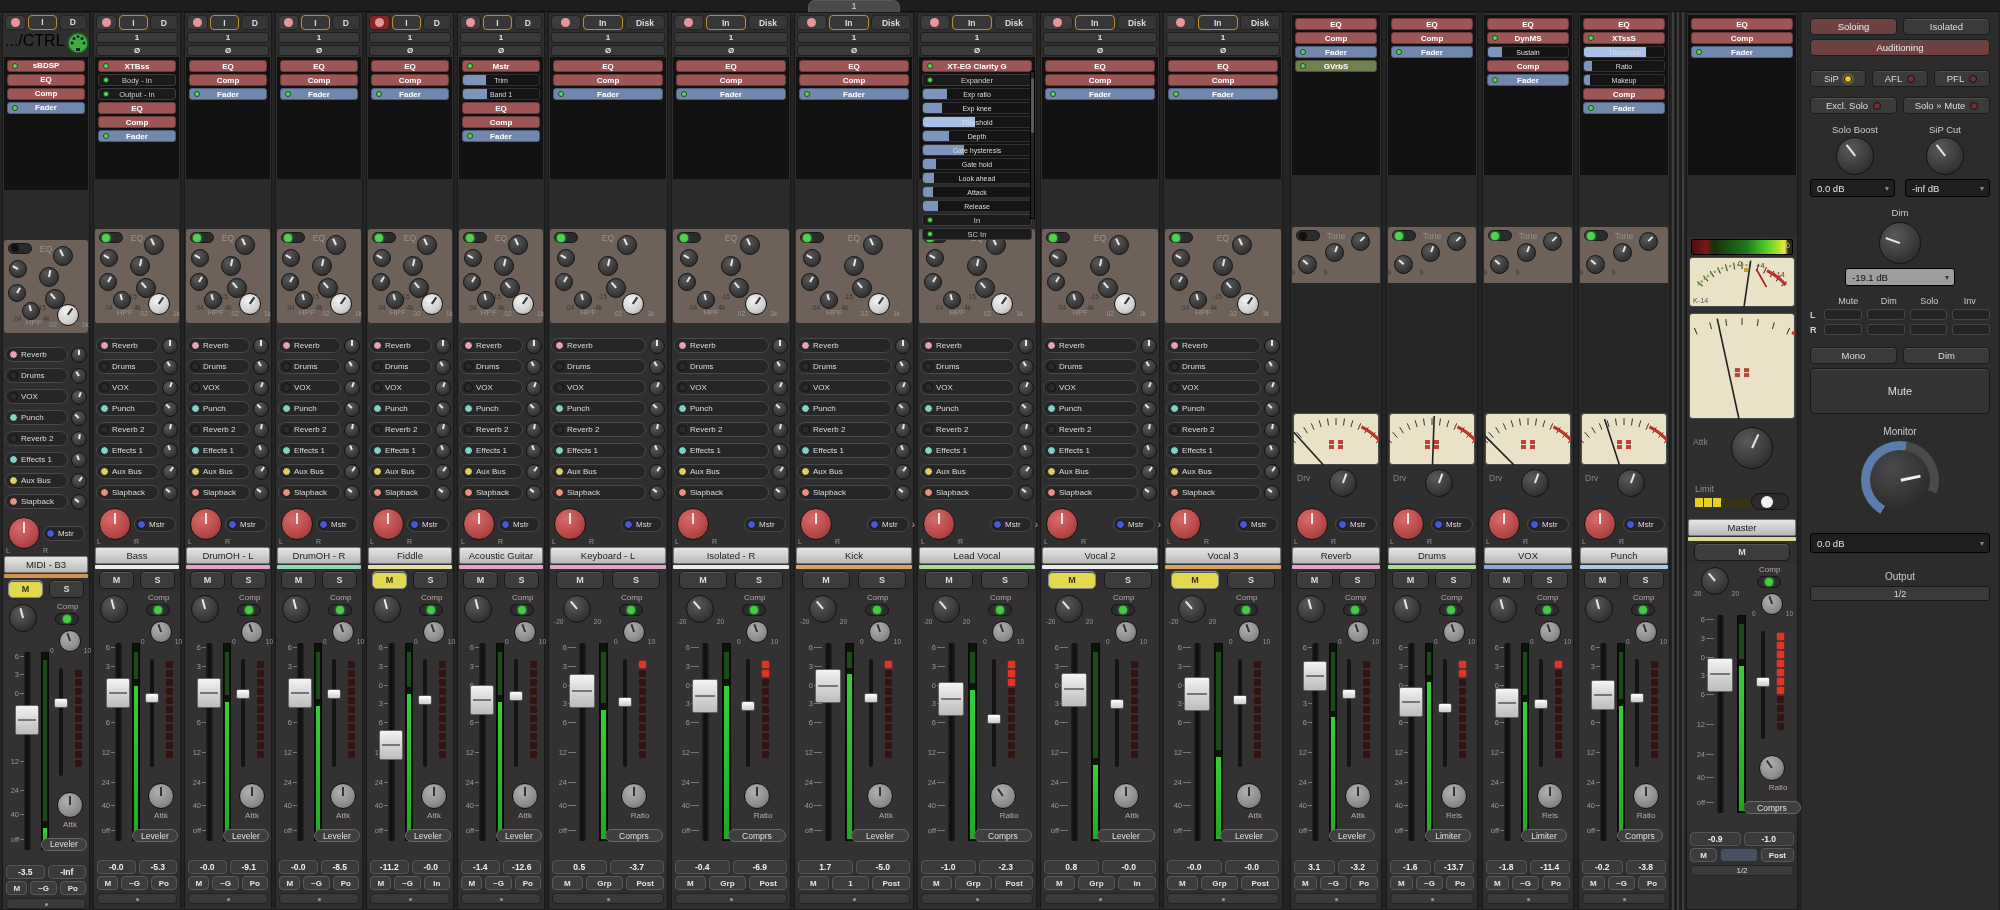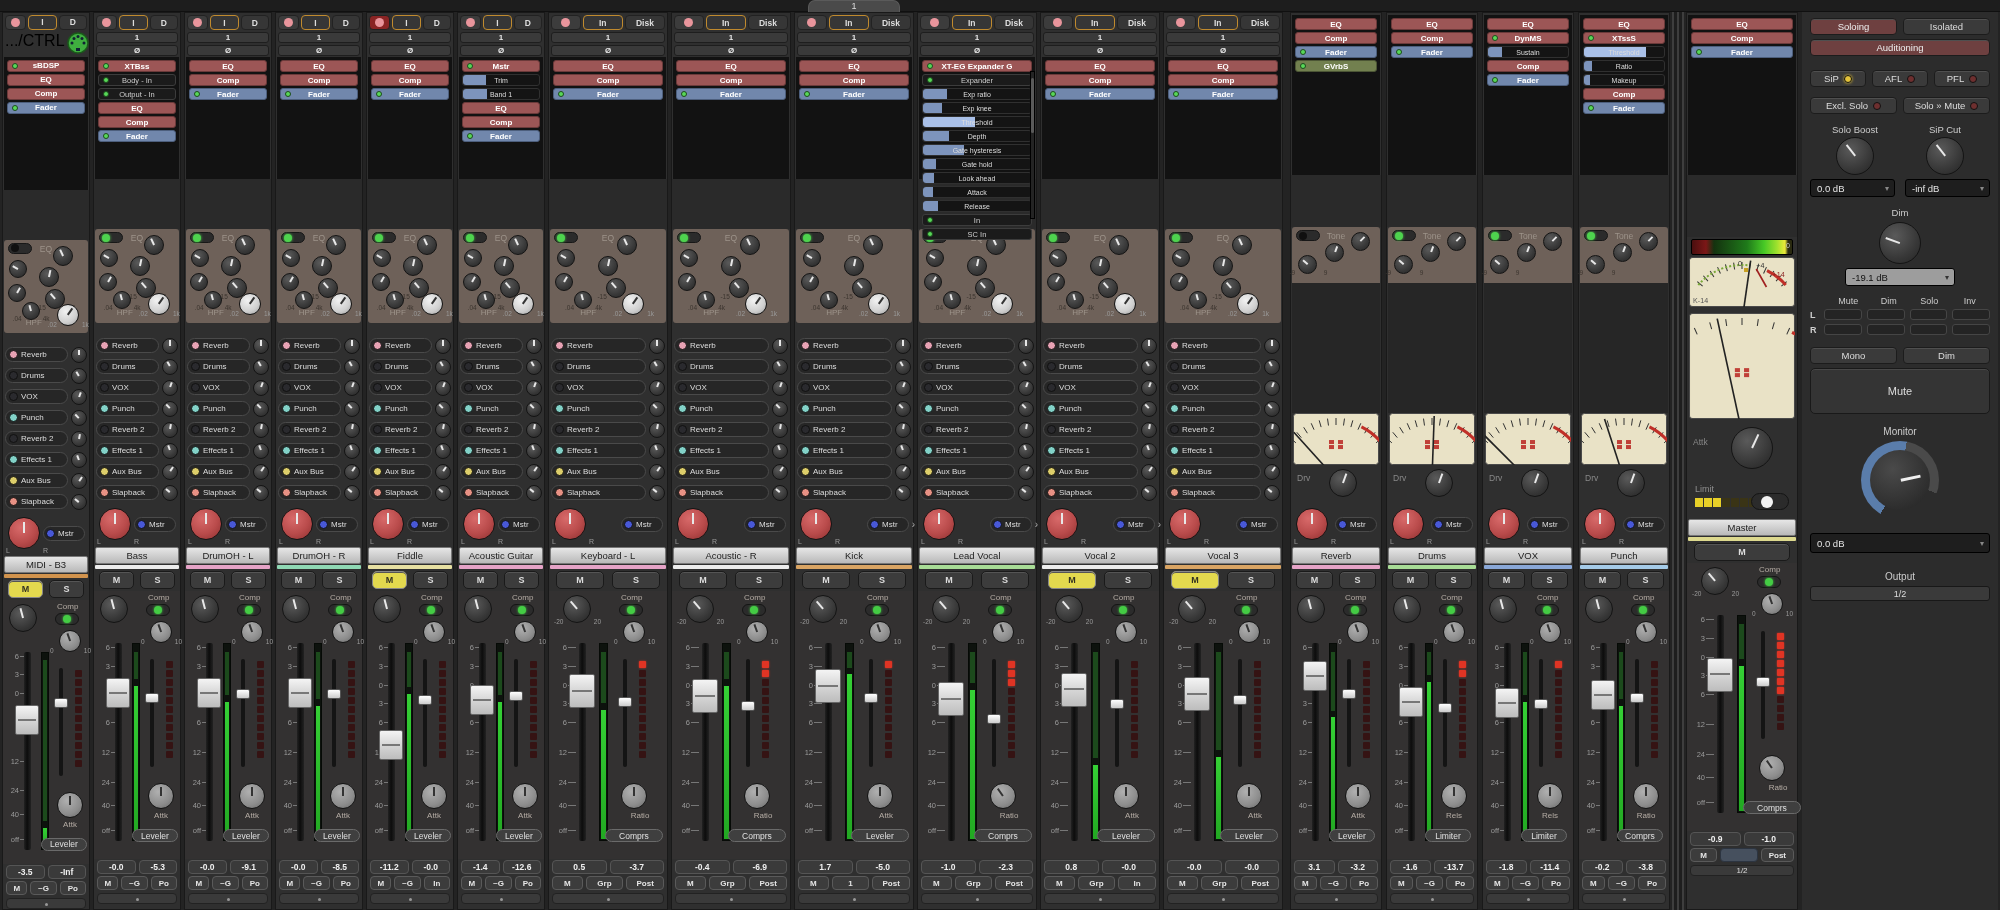--- a/index.html
+++ b/index.html
@@ -2374,21 +2374,21 @@
             </div>
           </div>
           <span class="pan-l" style="left: 3px;">L</span>
           <span class="pan-r" style="left: 40px;">R</span>
           <div class="mstr">
             <span class="sled"></span>
             <span>Mstr</span>
           </div>
         </div>
         <div class="s-name">
-          <div class="plate">Acoustic - R</div>
+          <div class="plate">Isolated - R</div>
           <div class="stripe" style="background: rgb(236, 236, 236);"></div>
         </div>
         <div class="s-ms">
           <div class="ms-btn">M</div>
           <div class="ms-btn">S</div>
         </div>
         <div class="s-main">
           <div class="knobw dkt" style="width: 28px; height: 28px; position: absolute; left: 14px; top: 4px;">
             <div class="knob">
               <div class="ptr" style="transform: rotate(-40deg);"></div>
@@ -2760,21 +2760,21 @@
         </div>
         <div class="s-input">
           <div class="ibtn">1</div>
         </div>
         <div class="s-phase">
           <div class="ibtn">Ø</div>
         </div>
         <div class="s-procs">
           <div class="proc red">
             <span class="pled"></span>
-            <span class="plabel">XT-EG Expander G</span>
+            <span class="plabel">XT-EG Clarity G</span>
           </div>
           <div class="proc dark">
             <span class="pled"></span>
             <span class="plabel">Expander</span>
           </div>
           <div class="proc slider">
             <div class="fill" style="width: 22%;"></div>
             <span class="plabel">Exp ratio</span>
           </div>
           <div class="proc slider">

